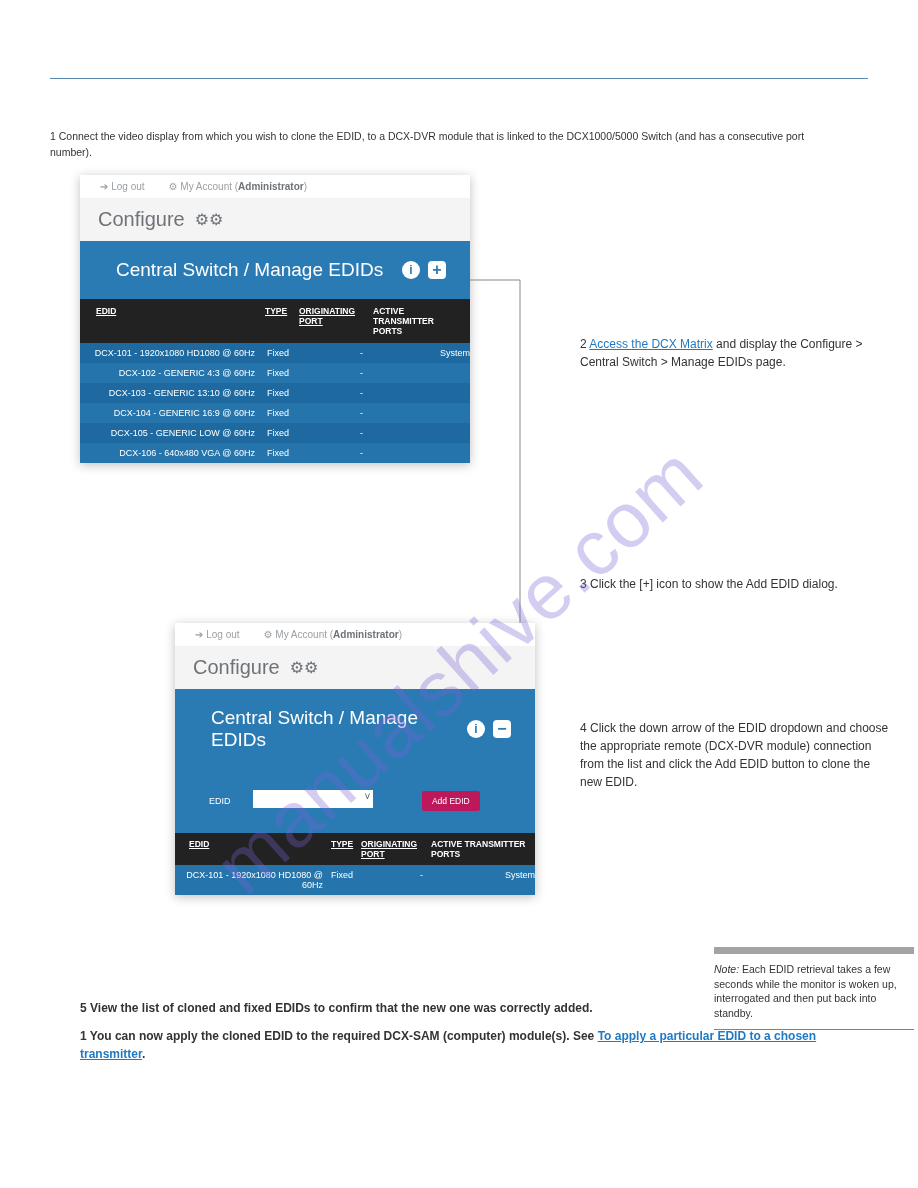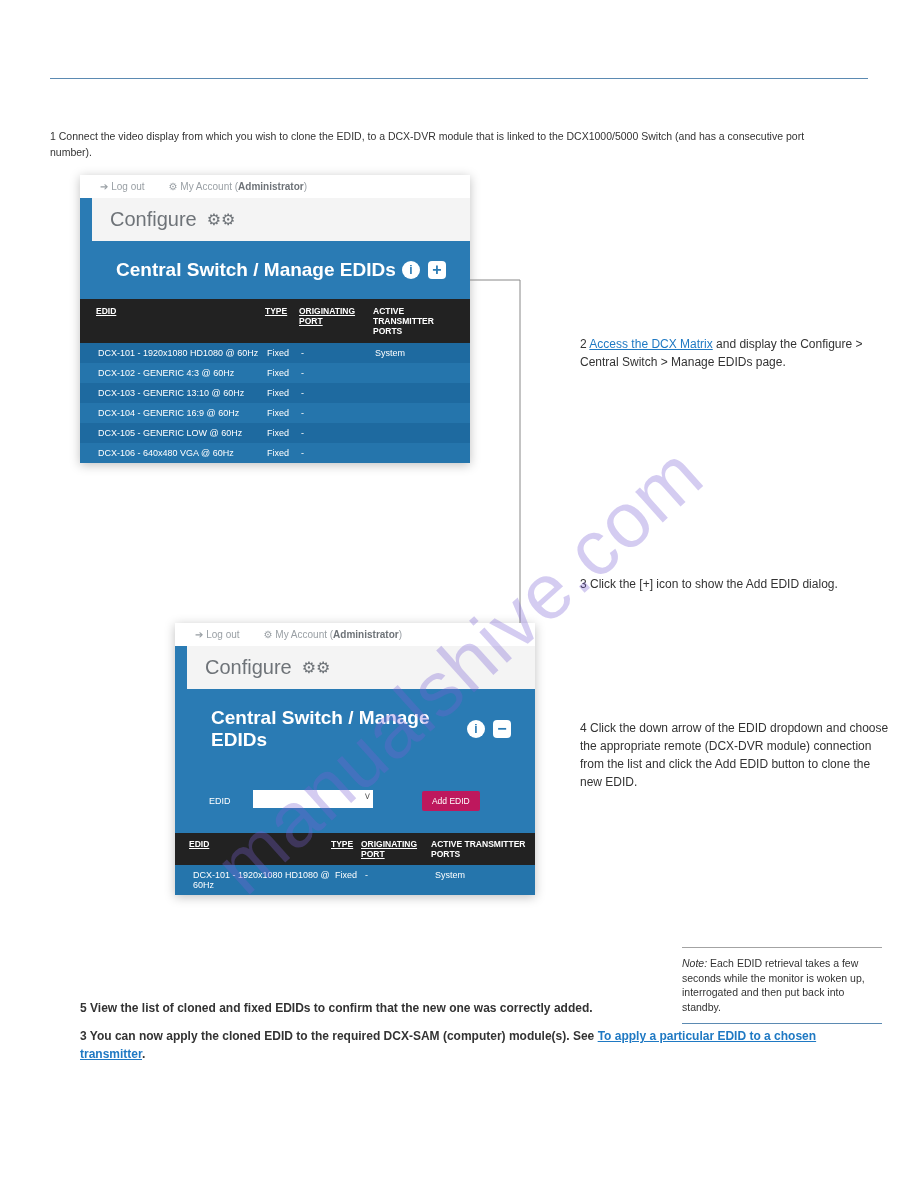--- a/index.html
+++ b/index.html
@@ -18,35 +18,35 @@
   .section-title { font-size: 17px; color: #333; margin-bottom: 6px; }
   .body { font-size: 10.5px; line-height: 1.5; color: #333; max-width: 770px; }
 
   
   .ss { box-shadow: 0 2px 10px rgba(0,0,0,.25); background: #2a7bb4; color:#fff; position:relative; }
   .ss1 { width: 390px; margin-top: 14px; margin-left: 30px; }
   .ss2 { width: 360px; margin-top: 160px; margin-left: 125px; }
 
   .topbar { background:#fff; color:#9aa0a5; font-size:10px; padding:6px 20px; display:flex; gap:24px; }
   .topbar b { color:#6e7378; font-weight:600; }
-  .cogsrow { background:#f4f4f4; padding:10px 18px; color:#6e7378; font-size:20px; font-weight:300; display:flex; align-items:center; gap:10px;margin-left:12px; }
+  .cogsrow { background:#f4f4f4; padding:10px 18px; color:#6e7378; font-size:20px; font-weight:300; display:flex; align-items:center; gap:10px; }
   .cogsrow .gears { font-size:16px; }
   .hdrbar { padding:18px 24px 18px 36px; display:flex; align-items:center; justify-content:space-between; }
-  .hdrbar .title { font-size:19px; font-weight:700; }
+  .hdrbar .title { font-size:19px; font-weight:400; }
   .hdrbar .icons { display:flex; gap:8px; }
   .hdrbar .ic { width:18px; height:18px; border-radius:50%; background:#fff; color:#2a7bb4; display:flex; align-items:center; justify-content:center; font-size:12px; font-weight:700; }
   .hdrbar .sq { width:18px; height:18px; border-radius:4px; background:#fff; color:#2a7bb4; display:flex; align-items:center; justify-content:center; font-size:16px; font-weight:800; line-height:1; }
 
   .thead { background:#222; display:flex; font-size:8.5px; font-weight:600; padding:7px 10px; }
   .thead .c { text-transform:uppercase; text-decoration:underline; }
   .ss1 .c1 { flex:0 0 175px; padding-left:6px;}
   .ss1 .c2 { flex:0 0 34px; }
   .ss1 .c3 { flex:0 0 74px; }
   .ss1 .c4 { flex:1; text-decoration:none;}
-  .rows .r { display:flex; font-size:9px; padding:5px 12px; }
+  .rows .r { display:flex; font-size:9px; padding:5px 0;text-align:right; }
   .rows .r:nth-child(odd){ background:#1e6aa0; }
   .rows .r:nth-child(even){ background:#2575ac; }
 
   .ss2 .c1 { flex:0 0 148px; padding-left:6px;}
   .ss2 .c2 { flex:0 0 30px; }
   .ss2 .c3 { flex:0 0 70px; }
   .ss2 .c4 { flex:1; text-decoration:none;}
   .ss2 .thead2 { background:#222; display:flex; font-size:8.5px; font-weight:600; padding:6px 8px; }
   .ss2 .thead2 .c { text-transform:uppercase; }
   .ss2 .thead2 .u { text-decoration:underline; }
@@ -58,21 +58,21 @@
   .addblk .sel { display:inline-block; width:120px; height:18px; background:#fff; vertical-align:middle; position:relative;}
   .addblk .sel:after{content:"˅"; color:#555; font-size:10px; position:absolute; right:3px; top:1px;}
   .addbtn { margin-top:10px; margin-left:44px; background:#be185d; color:#fff; border:none; font-size:8.5px; padding:5px 10px; border-radius:2px; display:inline-block;}
 
   
   .rtxt { position:absolute; font-size:12px; line-height:1.5; width:310px; color:#333; }
   .rt1 { left:530px; top:206px; }
   .rt2 { left:530px; top:446px; }
   .rt3 { left:530px; top:590px; }
 
-  .notebox { position:absolute; left:632px; top:818px; width:200px; border-top:1px solid #a3a3a3; border-bottom:1px solid #5b8ab2; padding:8px 0; font-size:10.5px; line-height:1.4;}
+  .notebox { position:absolute; left:664px; top:818px; width:200px; border-top:7px solid #a3a3a3; border-bottom:1px solid #5b8ab2; padding:8px 0; font-size:10.5px; line-height:1.4;}
 
   
   .arrow { position:absolute; }
 
   .watermark { position:absolute; left:50%; top:50%; transform:translate(-50%,-52%) rotate(-42deg); font-size:78px; color:rgba(120,95,210,.32); font-weight:400; pointer-events:none; letter-spacing:1px; white-space:nowrap;}
   .wrap { position:relative; height:1188px; }
 
   .step { margin-bottom:10px; }
   .italic { font-style: italic; }
   .link { color:#1f79c3; text-decoration:underline; cursor:default;}
@@ -203,21 +203,21 @@
   </div>
 
   <div class="notebox">
     <span class="italic">Note:</span>
     <span> Each EDID retrieval takes a few seconds while the monitor is woken up, interrogated and then put back into standby.</span>
   </div>
 
   <div class="rtxt" style="left:30px; top:870px; width:780px;font-weight:bold;">
     <div class="step"><span>5  View the list of cloned and fixed EDIDs to confirm that the new one was correctly added.</span></div>
     <div class="step">
-      <span>3  You can now apply the cloned EDID to the required DCX-SAM (computer) module(s). See </span>
+      <span>1  You can now apply the cloned EDID to the required DCX-SAM (computer) module(s). See </span>
       <span class="link">To apply a particular EDID to a chosen transmitter</span><span>.</span>
     </div>
   </div>
 
 </div>
 </div>
 
 <div class="watermark">manualshive.com</div>
 
 </div>

